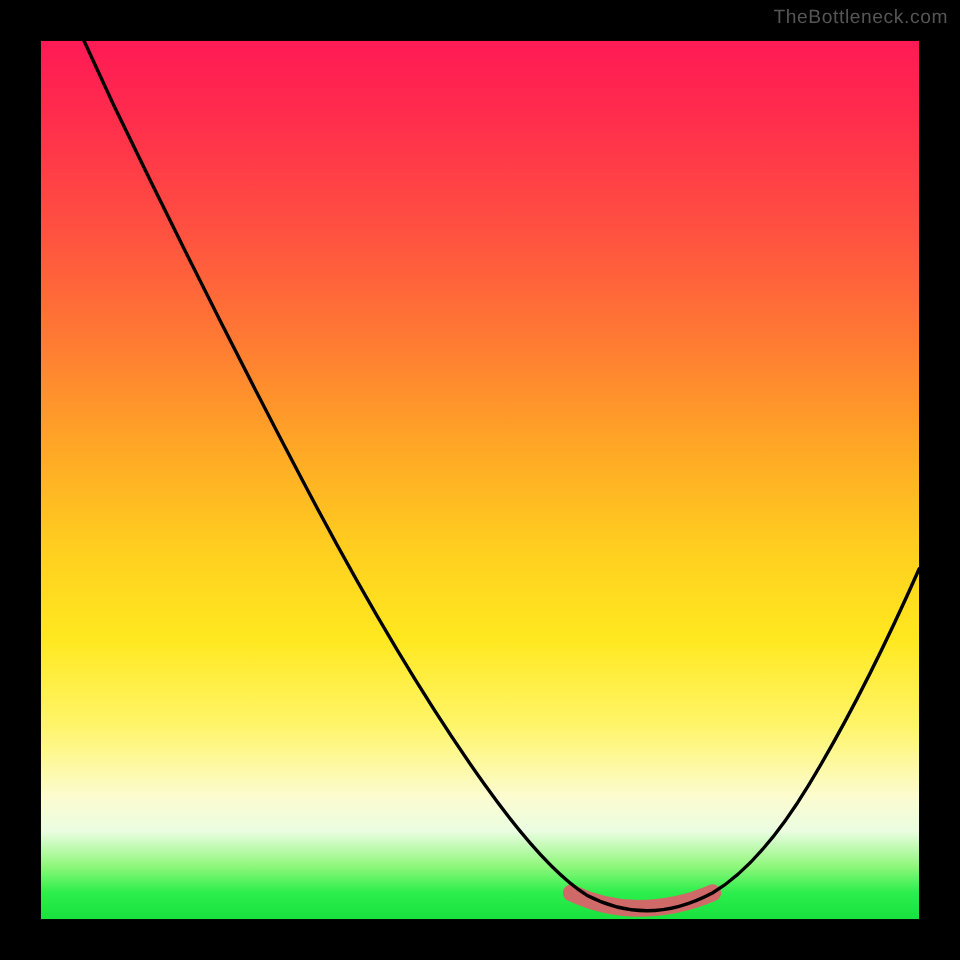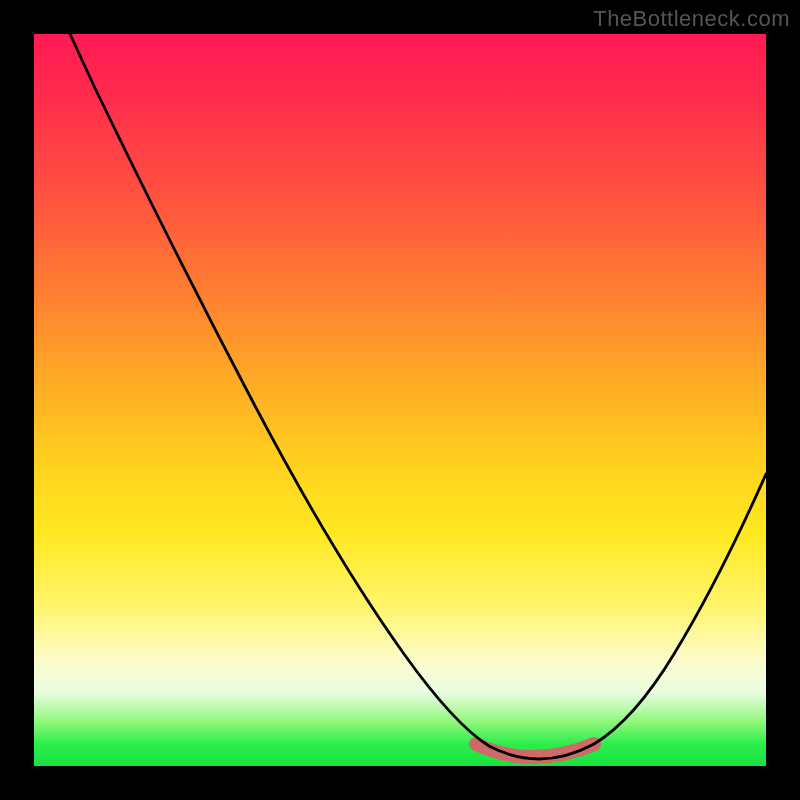--- a/index.html
+++ b/index.html
@@ -15,21 +15,21 @@
     position: relative;
     width: 800px;
     height: 800px;
     background: #000;
   }
   .watermark {
     position: absolute;
     top: 6px;
     right: 10px;
     color: #555;
-    font-size: 22px;
+    font-size: 16px;
     letter-spacing: 0.5px;
     user-select: none;
     z-index: 5;
   }
   .plot {
     position: absolute;
     left: 34px;
     top: 34px;
     width: 732px;
     height: 732px;

